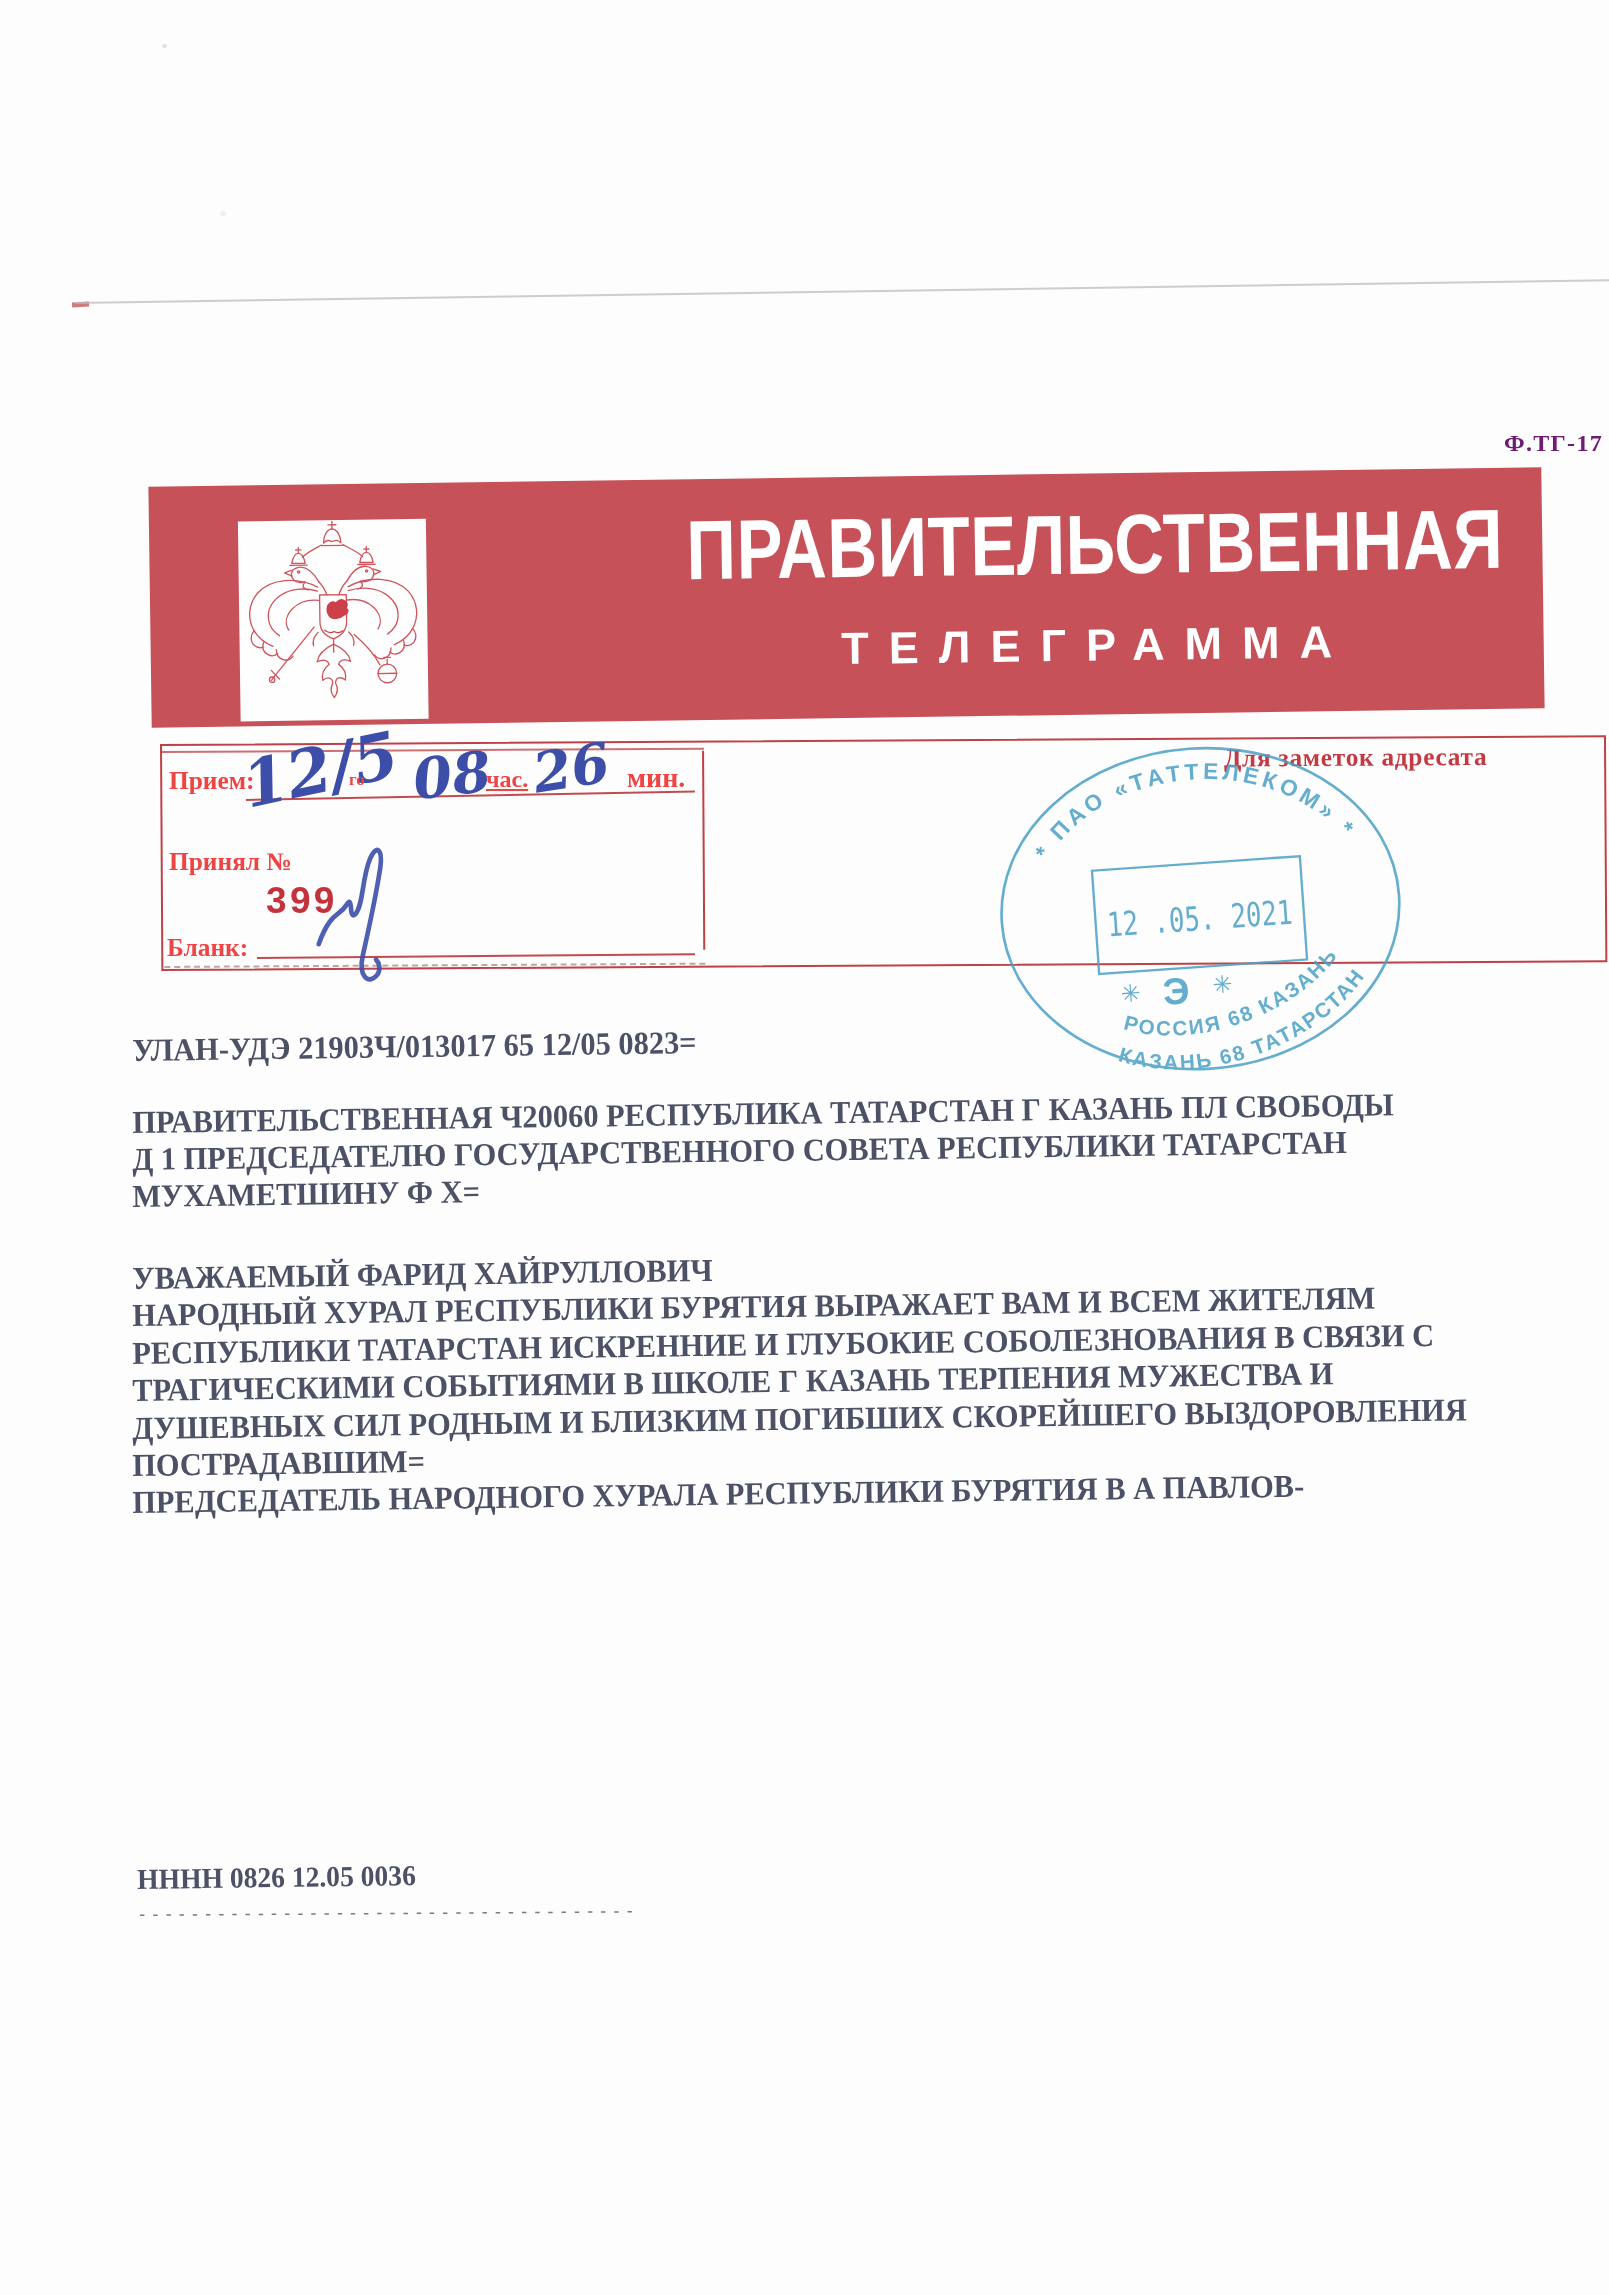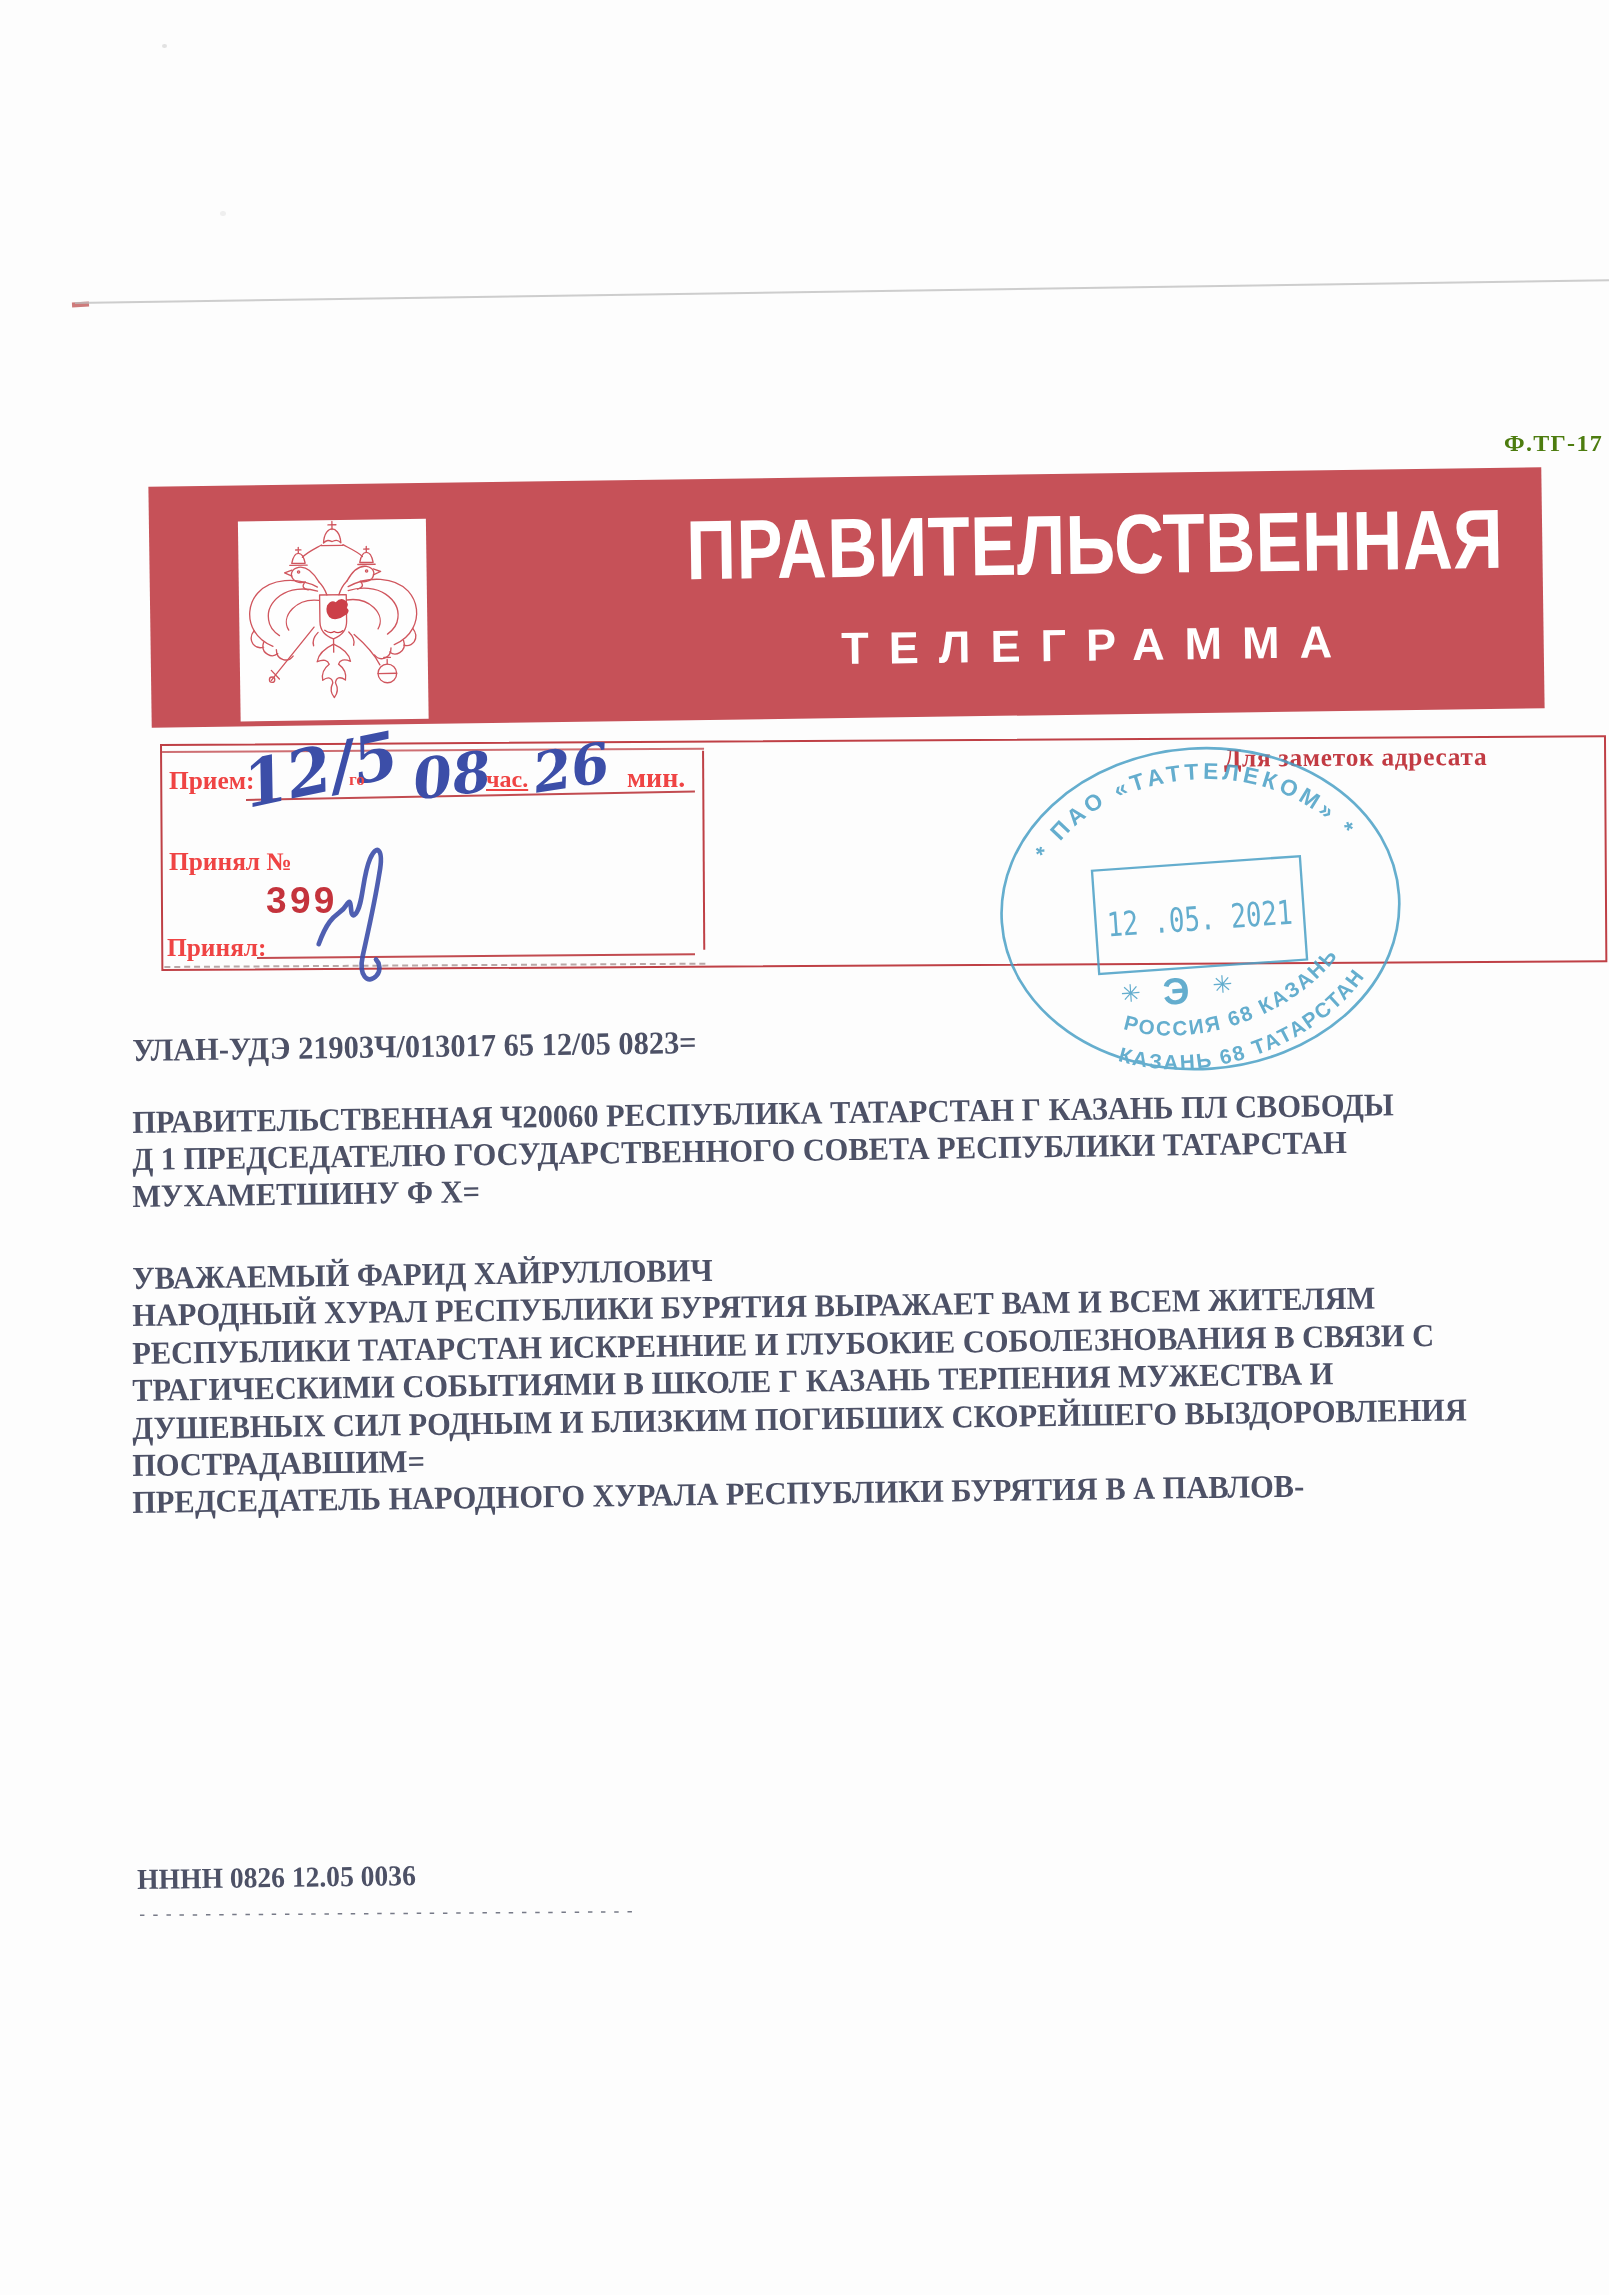--- a/index.html
+++ b/index.html
@@ -7,21 +7,21 @@
         font-family:"Liberation Serif","DejaVu Serif",serif;}
   .abs{position:absolute;}
   
   .scan-line{position:absolute;left:75px;top:302px;width:1537px;height:2px;background:#bcbcbc;
              transform:rotate(-0.85deg);transform-origin:0 0;opacity:.75;}
   .scan-tick{position:absolute;left:72px;top:302px;width:17.4px;height:4.7px;background:#c25a5a;
              transform:rotate(-3deg);opacity:.8;}
   .speck{position:absolute;border-radius:50%;}
   
   .form-code{position:absolute;left:1443px;top:430px;width:160px;text-align:right;
-             font-weight:bold;font-size:24px;color:#4d7c0f;letter-spacing:1.3px;}
+             font-weight:bold;font-size:24px;color:#701a75;letter-spacing:1.3px;}
   
   .banner{position:absolute;left:150px;top:477px;width:1393px;height:241px;background:#c65158;
           transform:rotate(-0.8deg);transform-origin:50% 50%;}
   .emblem-box{position:absolute;left:89px;top:36px;width:188px;height:200px;background:#fefefe;}
   .banner-title{position:absolute;left:401px;top:23px;width:1089px;text-align:center;color:#ffffff;
                 font-family:"Liberation Sans","DejaVu Sans",sans-serif;font-weight:bold;font-size:84px;
                 white-space:nowrap;transform:scaleX(.82);transform-origin:50% 0;letter-spacing:0.7px;}
   .banner-subtitle{position:absolute;left:428px;top:146px;width:1036px;text-align:center;color:#ffffff;
                    font-family:"Liberation Sans","DejaVu Sans",sans-serif;font-weight:bold;font-size:45px;
                    letter-spacing:20px;white-space:nowrap;}
@@ -127,21 +127,21 @@
   <div class="hand" style="left:242px;top:732px;font-size:64px;transform:rotate(-12deg);">12/5</div>
   <div class="red-label" style="left:349px;top:770px;font-size:17px;">го</div>
   <div class="hand" style="left:413px;top:742px;font-size:56px;transform:rotate(-7deg);">08</div>
   <div class="red-label" style="left:486px;top:766px;font-size:24px;text-decoration:underline;">час.</div>
   <div class="hand" style="left:533px;top:735px;font-size:55px;transform:rotate(-9deg);">26</div>
   <div class="red-label" style="left:627px;top:762px;font-size:28px;">мин.</div>
 
   <div class="red-label" style="left:169px;top:847px;font-size:25.4px;">Принял №</div>
   <div class="blank-number">399</div>
 
-  <div class="red-label" style="left:167px;top:933px;font-size:25.4px;">Принял:</div>
+  <div class="red-label" style="left:167px;top:933px;font-size:25.4px;">Бланк:</div>
   <div class="redline" style="left:257px;top:957px;width:438px;transform:rotate(-0.5deg);transform-origin:0 0;"></div>
   <svg class="abs" style="left:304px;top:832px;" width="100" height="157" viewBox="0 0 150 235">
     <path d="M22,168 C40,118 54,126 63,110 C75,90 66,134 77,123 C89,110 87,68 99,40 C109,17 120,24 113,62 C105,112 94,158 88,186 C82,214 95,230 109,215 C116,207 113,196 108,191" fill="none" stroke="#3c4ea8" stroke-width="7" stroke-linecap="round" opacity="0.9"></path>
   </svg>
 
   <svg class="stamp" viewBox="0 0 640 545">
     <defs>
       <path id="arcTop" d="M75,220 A250,192 0 0 1 565,220"></path>
       <path id="arcB1" d="M150,390 A230,150 0 0 0 490,396"></path>
       <path id="arcB2" d="M100,408 A270,190 0 0 0 545,416"></path>

